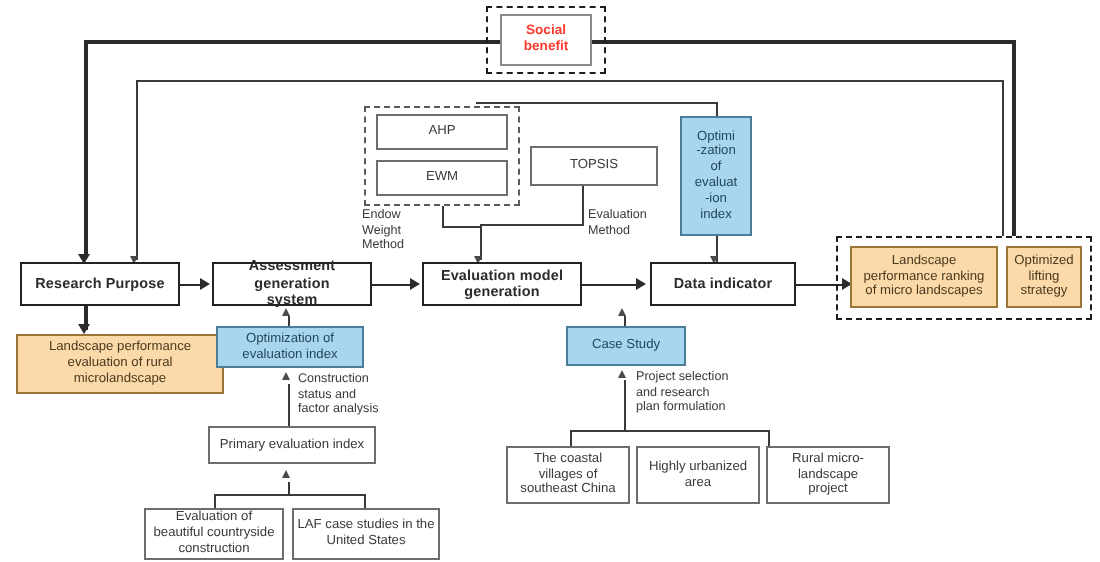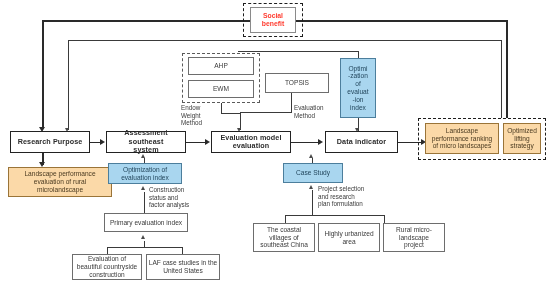--- a/index.html
+++ b/index.html
@@ -135,25 +135,25 @@
 -zation
 of
 evaluat
 -ion
 index</div>
   <div class="ln v" style="left:358px;top:118px;height:13px;"></div>
   <div class="arw sm down" style="left:355.4px;top:128px;"></div>
 
   <div class="node main stack" style="left:10px;top:131px;width:80px;height:22px;">Research Purpose</div>
 
-  <div class="node main stack" style="left:106px;top:131px;width:80px;height:22px;">Assessment southeast
+  <div class="node main stack" style="left:106px;top:131px;width:80px;height:22px;">Assessment generation
 system</div>
 
   <div class="node main stack" style="left:211px;top:131px;width:80px;height:22px;">Evaluation model
-evaluation</div>
+generation</div>
 
   <div class="node main stack" style="left:325px;top:131px;width:73px;height:22px;">Data indicator</div>
 
   <div class="ln thick h" style="left:90px;top:141.5px;width:11px;"></div>
   <div class="arw right" style="left:100px;top:138.6px;"></div>
 
   <div class="ln thick h" style="left:186px;top:141.5px;width:20px;"></div>
   <div class="arw right" style="left:205px;top:138.6px;"></div>
 
   <div class="ln thick h" style="left:291px;top:141.5px;width:28px;"></div>

